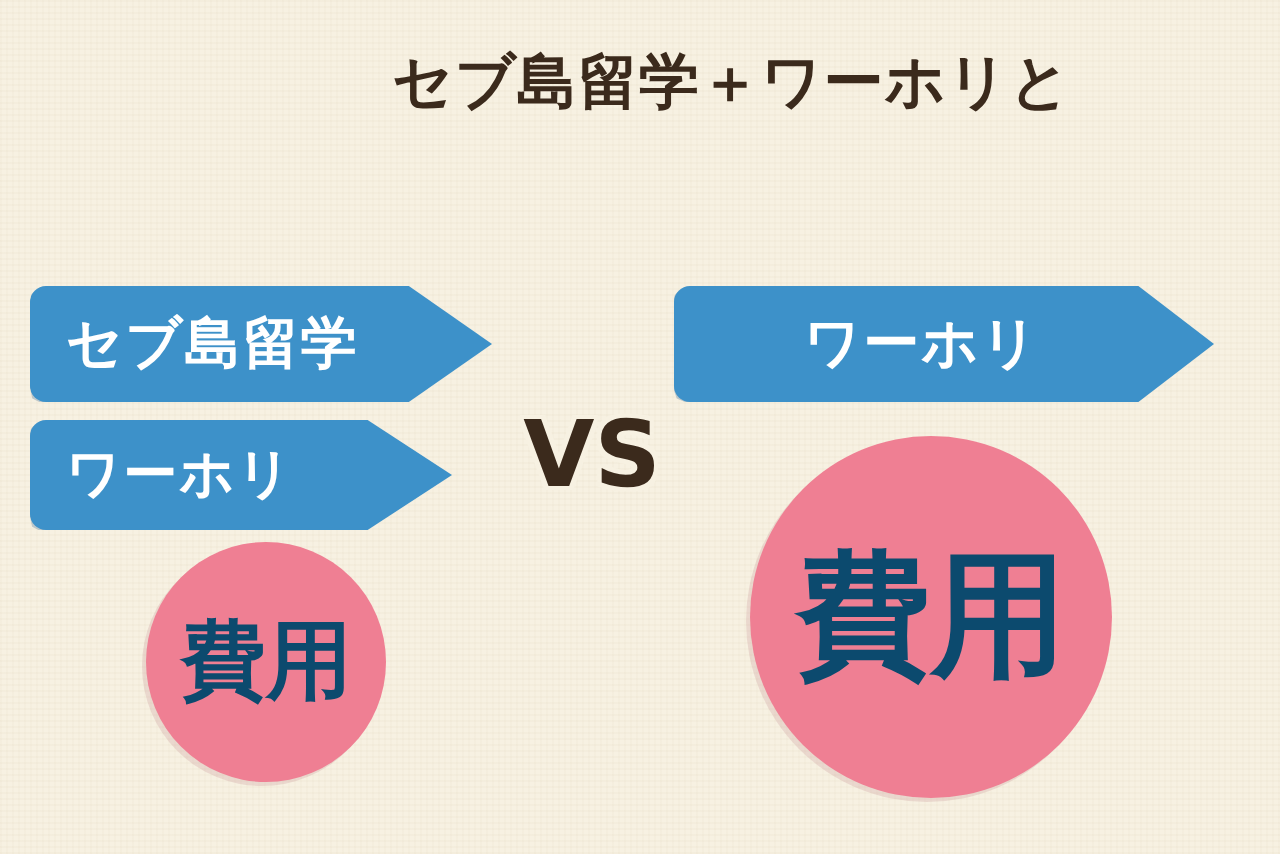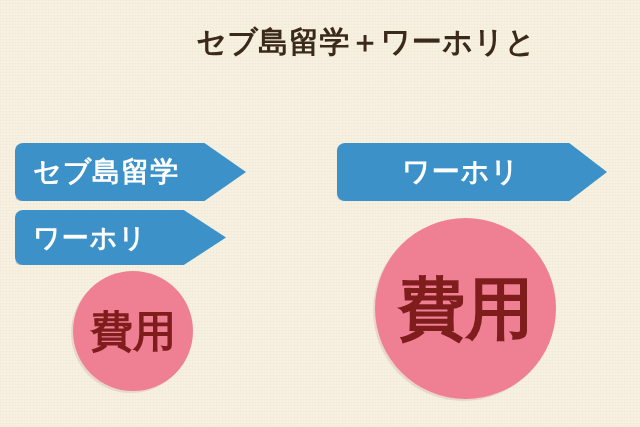--- a/index.html
+++ b/index.html
@@ -129,21 +129,21 @@
     border-radius: 50%;
     background-color: #ef7f93;
     display: flex;
     align-items: center;
     justify-content: center;
     box-shadow: -2px 2px 0 rgba(205,160,160,0.30);
   }
   .cost-label {
     font-family: "DejaVu Sans", "Liberation Sans", sans-serif;
     font-weight: bold;
-    color: #7f1d1d;
+    color: #0c4a6e;
     line-height: 1;
     white-space: nowrap;
     letter-spacing: 0px;
   }
 
   #cost-circle-small {
     left: 73px;
     top: 271px;
     width: 120px;
     height: 120px;
@@ -168,20 +168,21 @@
   </div>
 
   <div class="ribbon" id="ribbon-cebu">
     <span class="ribbon-label">セブ島留学</span>
   </div>
 
   <div class="ribbon" id="ribbon-working-left">
     <span class="ribbon-label">ワーホリ</span>
   </div>
 
+  <div id="vs-label">VS</div>
 
   <div class="ribbon" id="ribbon-working-right">
     <span class="ribbon-label">ワーホリ</span>
   </div>
 
   <div class="cost-circle" id="cost-circle-small">
     <span class="cost-label">費用</span>
   </div>
 
   <div class="cost-circle" id="cost-circle-large">

